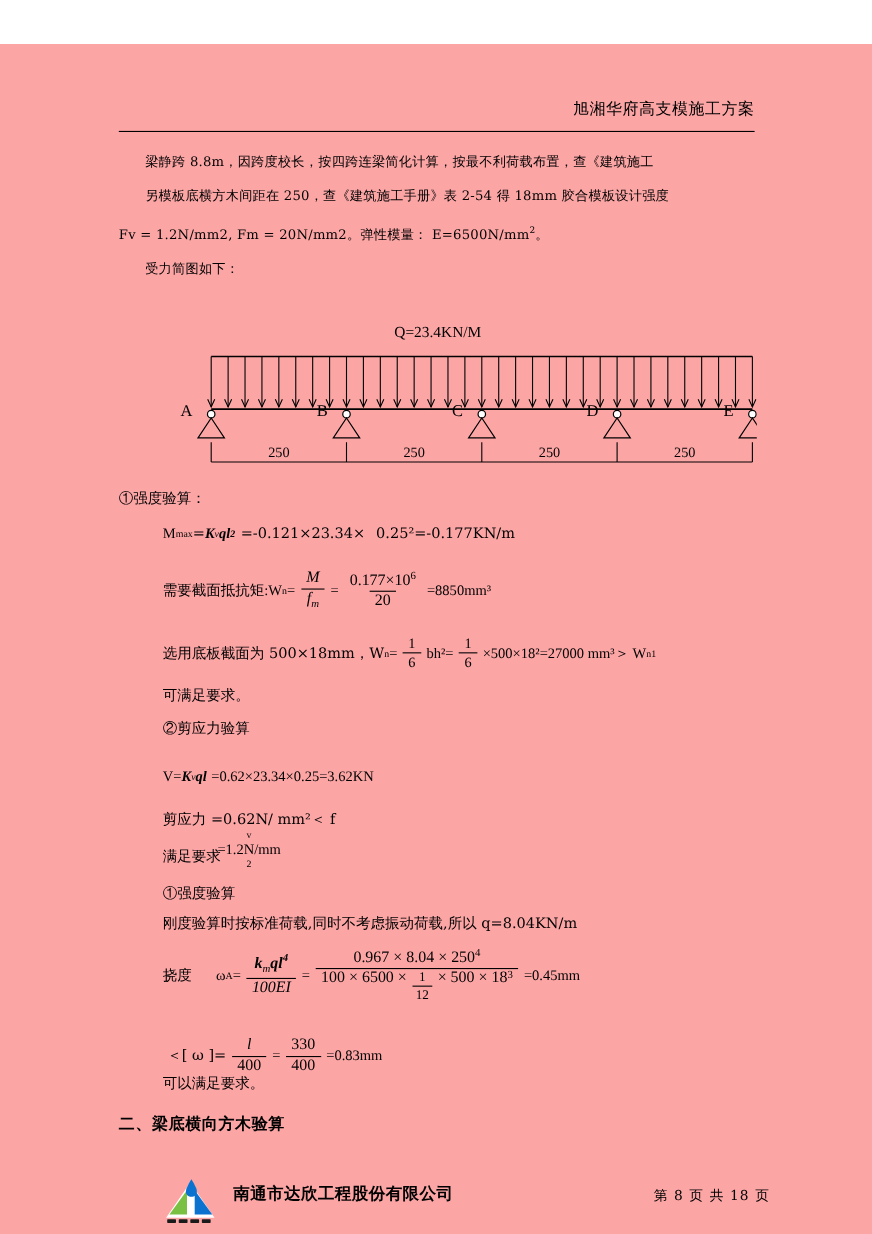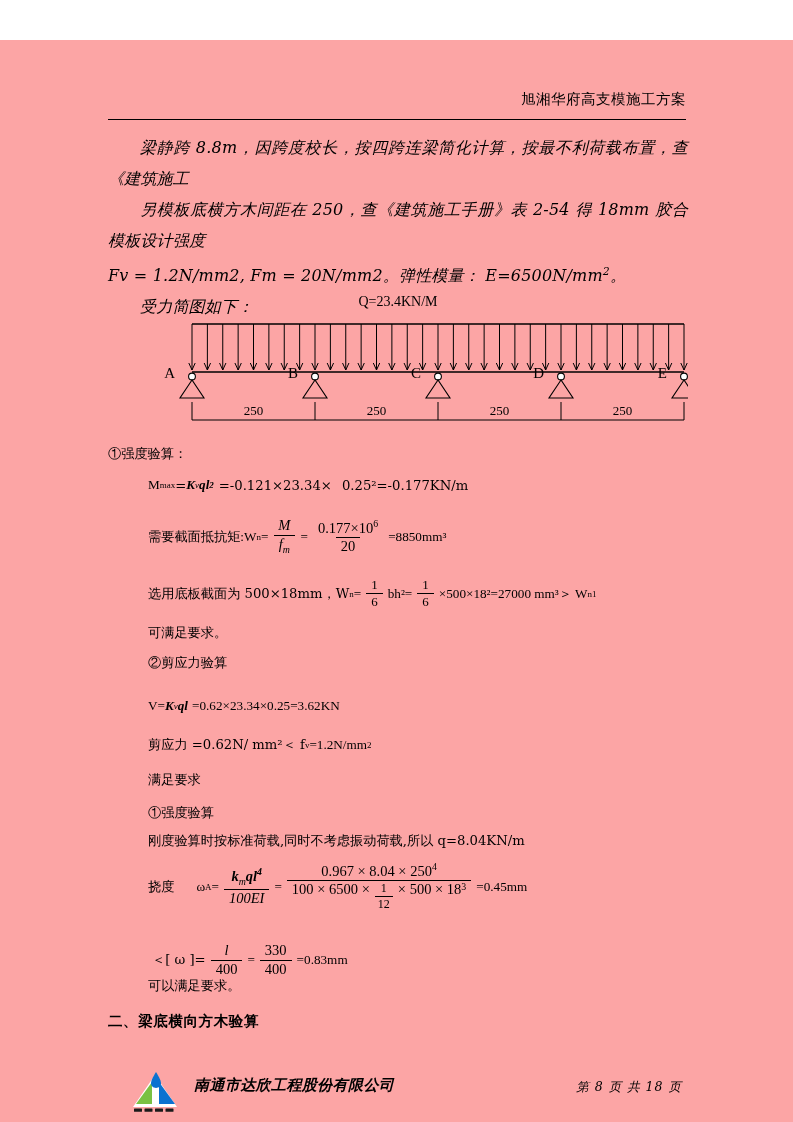--- a/index.html
+++ b/index.html
@@ -46,26 +46,25 @@
   
   .content {
     position: absolute;
     left: 108px;
     top: 92px;
     width: 580px;
   }
   p.para {
     margin: 0 0 0 0;
     font-family: "DejaVu Serif", serif;
-    font-size: 16px;
+    font-size: 12px;
     line-height: 31px;
     text-align: justify;
     letter-spacing: 0.2px;
     color: #000;
-    font-style: italic;
   }
   p.indent { text-indent: 2em; }
   .sup { font-size: 0.68em; vertical-align: super; }
   .sub { font-size: 0.68em; vertical-align: sub; }
   .ital { font-style: italic; font-family: "Liberation Serif", serif; }
   .bolditalic { font-style: italic; font-weight: bold; font-family: "Liberation Serif", serif; }
   .latin { font-family: "Liberation Serif", serif; }
 
   
   .diagram-wrap {
@@ -120,25 +119,24 @@
     font-family: "DejaVu Serif", serif;
     font-weight: bold;
     font-size: 14.5px;
     letter-spacing: 0.6px;
     color: #000;
   }
 
   
   .footer {
     position: absolute;
-    left: 102px;
+    left: 120px;
     top: 1028px;
     width: 580px;
     height: 50px;
-    font-style: italic;
   }
   .footer-logo {
     position: absolute;
     left: 28px;
     top: 2px;
     width: 52px;
     height: 44px;
   }
   .footer-company {
     position: absolute;
@@ -354,21 +352,21 @@
   </div>
 
   <div class="frow" style="position:absolute;left:148px;top:658px;">
     <span class="latin">V=</span>
     <span class="bolditalic">K</span>
       <span class="sub ital">v</span>
       <span class="bolditalic">ql</span>
     <span style="margin-left:4px;" class="latin">=0.62×23.34×0.25=3.62KN</span>
   </div>
 
-  <div class="frow" style="position:absolute;left:148px;top:696px;">
+  <div class="frow" style="position:absolute;left:148px;top:696px;flex-direction:column;">
     <span>剪应力 =0.62N/ mm²＜ f</span>
       <span class="sub latin">v</span>
       <span class="latin"> =1.2N/mm</span>
       <span class="sup latin">2</span>
   </div>
 
   <div style="position:absolute;left:148px;top:730px;">
     <span class="fr-label">满足要求</span>
   </div>
 

